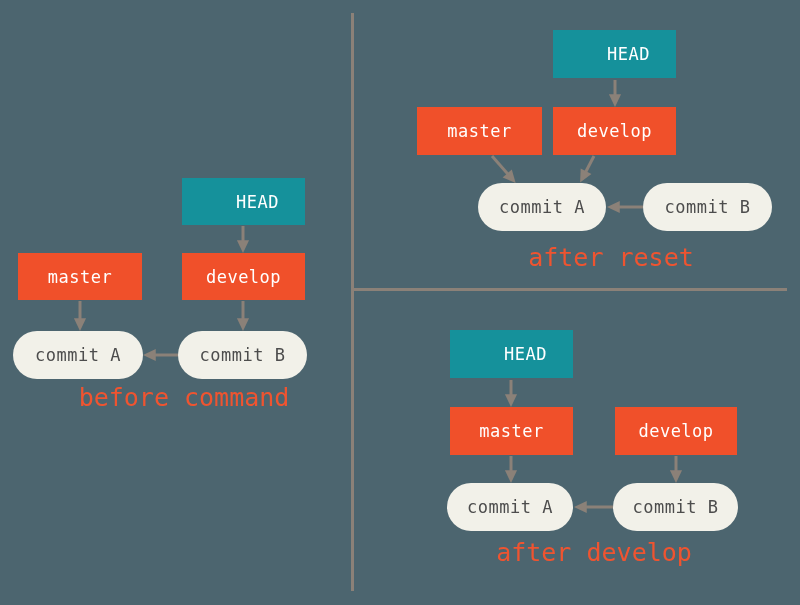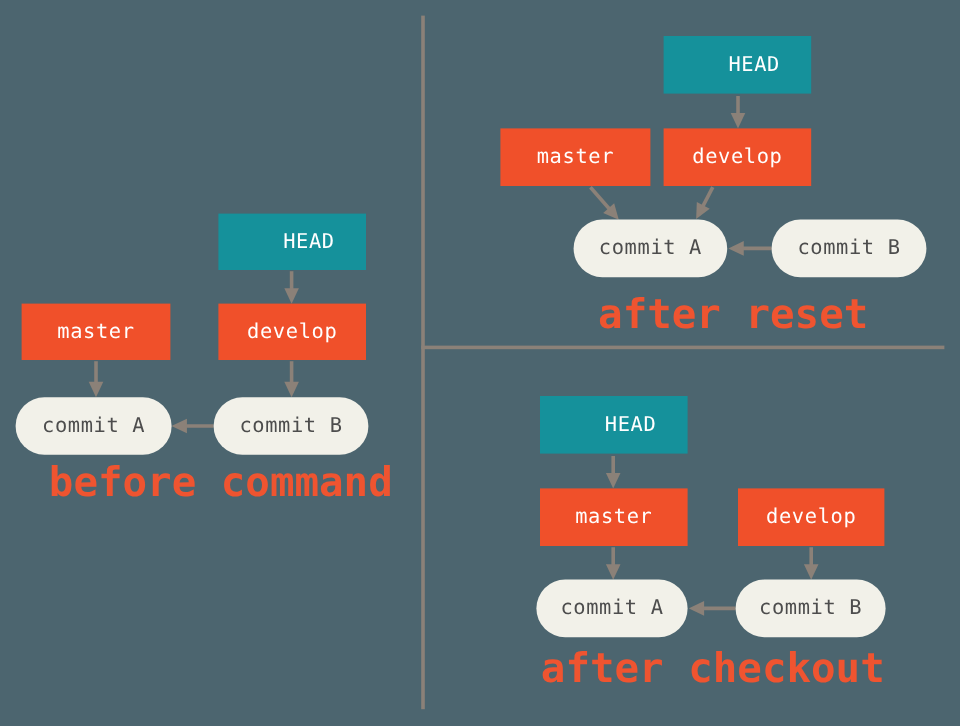--- a/index.html
+++ b/index.html
@@ -53,22 +53,22 @@
   .box.branch { background: var(--branch-box); }
   .box.pill {
     background: var(--commit-pill);
     color: var(--commit-text);
     border-radius: 24px;
   }
   .caption {
     position: absolute;
     z-index: 2;
     transform: translateX(-50%);
-    font-size: 34px;
-    font-weight: bold;
+    font-size: 25px;
+    font-weight: normal;
     line-height: 1;
     white-space: nowrap;
     color: var(--caption);
   }
 </style>
 </head>
 <body>
 
 <div class="canvas">
 
@@ -115,16 +115,16 @@
     <div class="box pill" style="left:643px;top:183px;width:129px;height:48px;">commit B</div>
     <div class="caption" style="left:611px;top:245px;">after reset</div>
   </div>
 
   <div>
     <div class="box head" style="left:450px;top:330px;width:123px;height:48px;">HEAD</div>
     <div class="box branch" style="left:450px;top:407px;width:123px;height:48px;">master</div>
     <div class="box branch" style="left:615px;top:407px;width:122px;height:48px;">develop</div>
     <div class="box pill" style="left:447px;top:483px;width:126px;height:48px;">commit A</div>
     <div class="box pill" style="left:613px;top:483px;width:125px;height:48px;">commit B</div>
-    <div class="caption" style="left:594px;top:540px;">after checkout</div>
+    <div class="caption" style="left:594px;top:540px;">after develop</div>
   </div>
 
 </div>
 
 </body></html>

